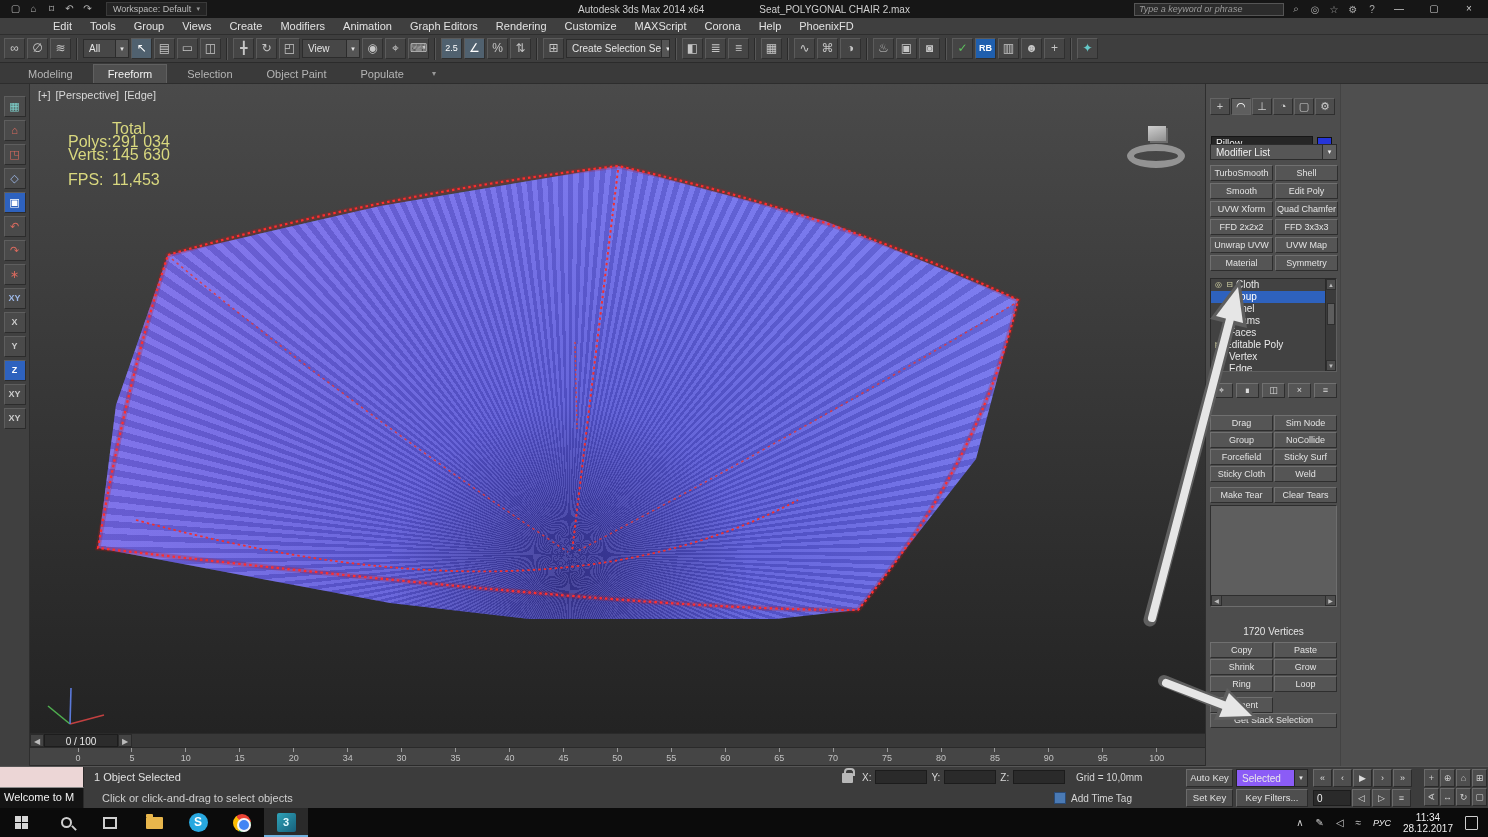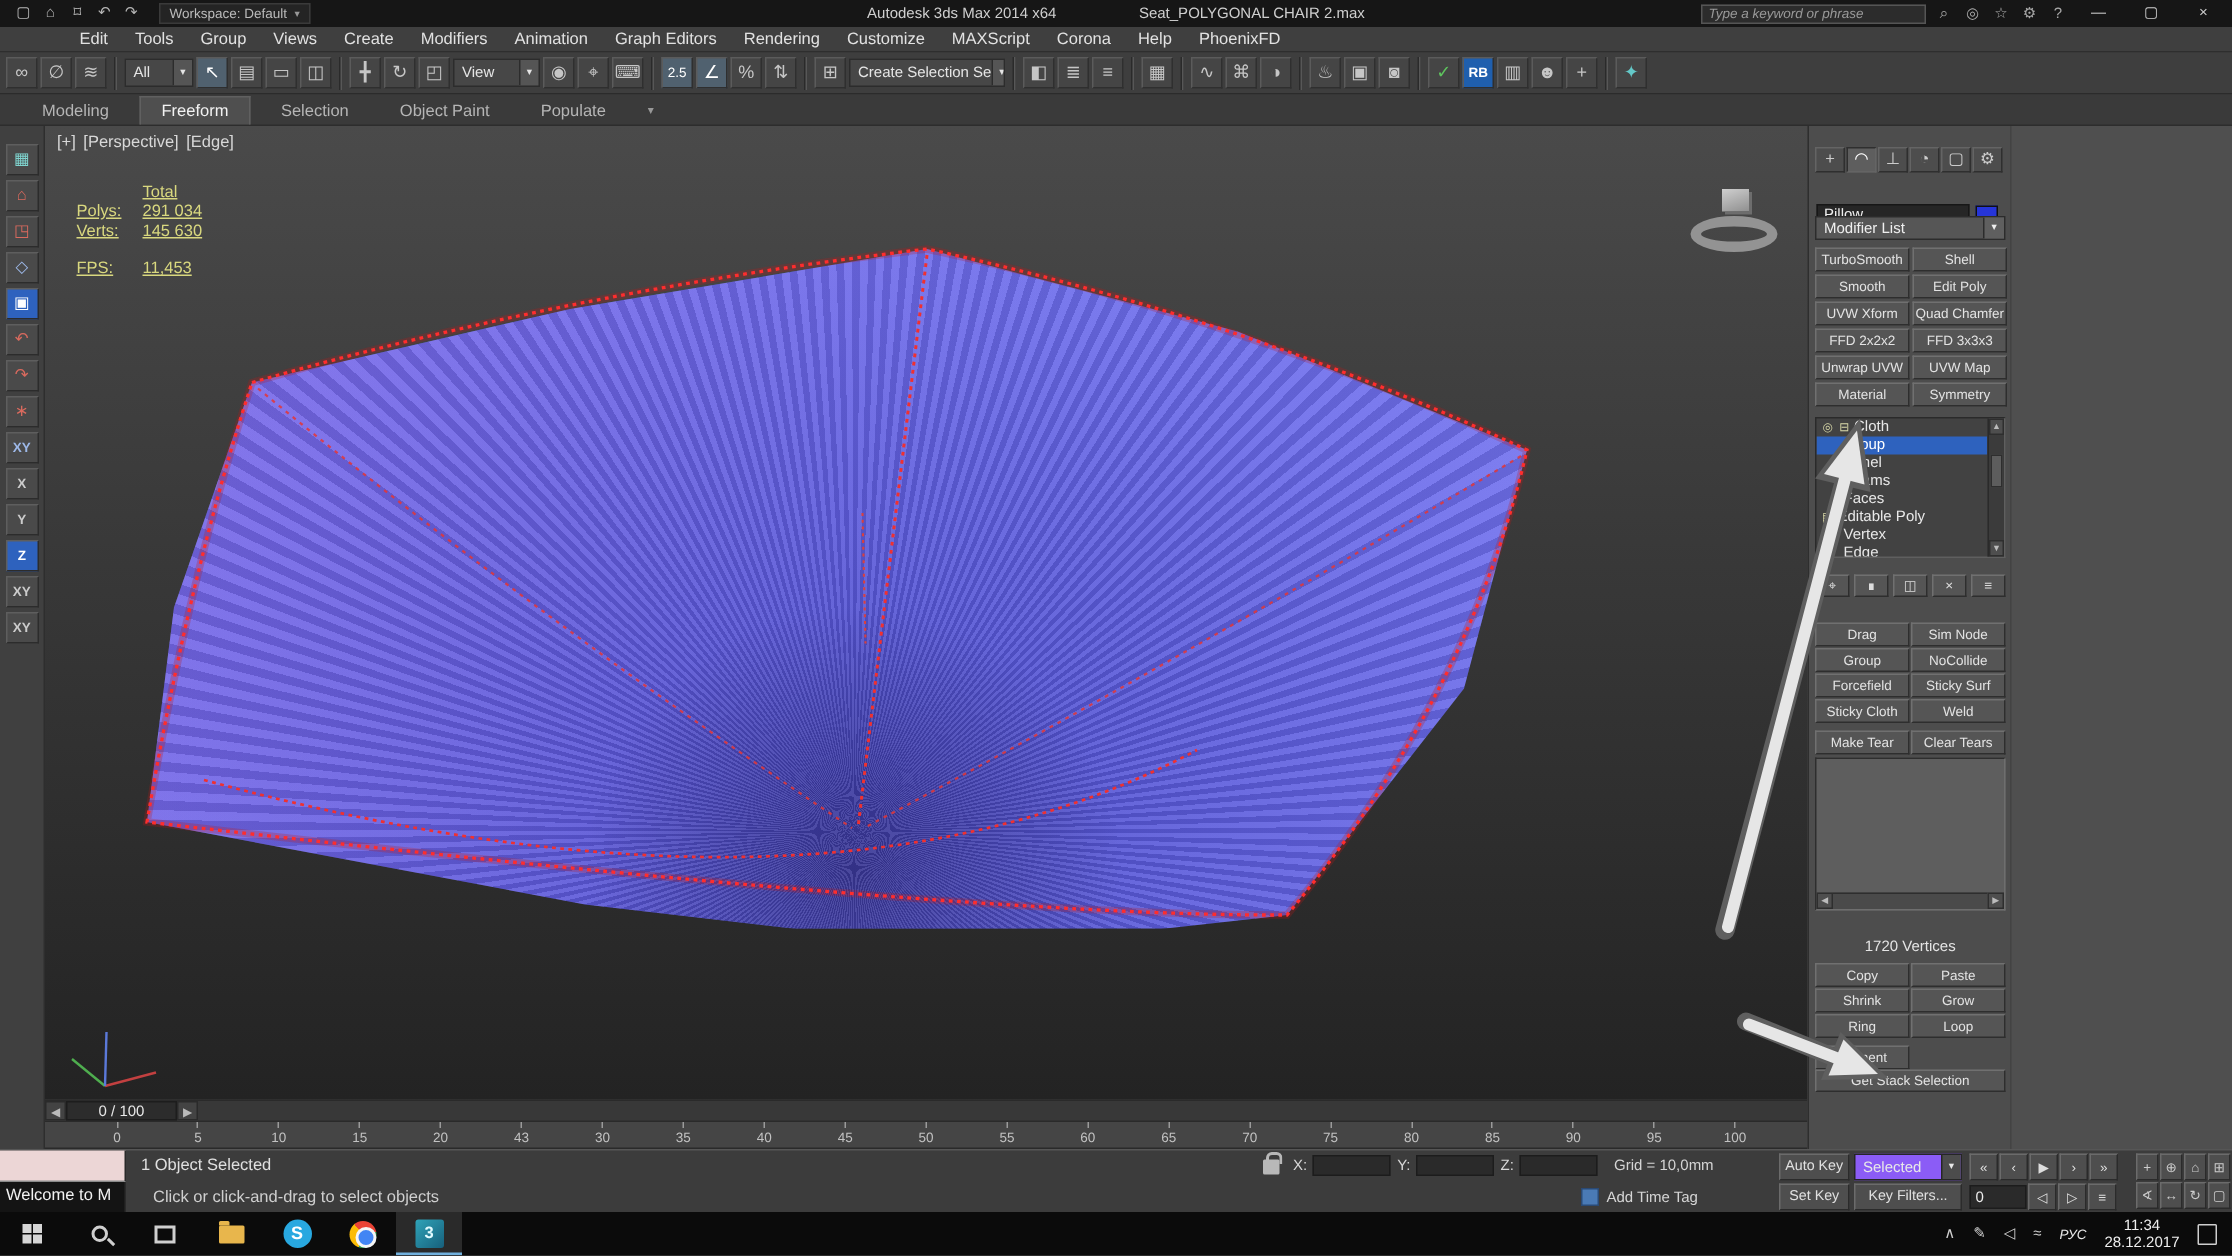--- a/index.html
+++ b/index.html
@@ -46,21 +46,21 @@
 
 #lefttb{left:0;top:84px;width:30px;height:682px;background:#404040;border-right:1px solid #2e2e2e;display:flex;flex-direction:column;align-items:center;padding-top:12px;gap:3px;}
 .lti{width:22px;height:21px;line-height:19px;text-align:center;font-size:11px;background:#4a4a4a;border:1px solid;border-color:#5e5e5e #2c2c2c #2c2c2c #5e5e5e;color:#ccc;}
 .lt-teal{color:#7fd4cf;}.lt-red{color:#d96a5e;}.lt-blue{color:#9db8e8;}
 .lt-sel{background:#2e62be;color:#fff;}
 .lt-txt{font-size:9px;font-weight:bold;}
 
 
 #viewport{left:30px;top:84px;width:1175px;height:649px;background:linear-gradient(#4a4a4a 0%,#3a3a3a 40%,#232323 100%);overflow:hidden;}
 .vplabel{position:absolute;left:8px;top:5px;font-size:11px;color:#d8d8d8;display:flex;gap:5px;z-index:5;}
-.vstats{position:absolute;left:21px;top:38px;color:#d9d87f;font-size:11px;line-height:13px;z-index:5;text-decoration:underline;}
+.vstats{position:absolute;left:38px;top:38px;color:#d9d87f;font-size:16px;line-height:13px;z-index:5;}
 .vsrow{display:flex;}
 .vsl{width:44px;}
 .gap{height:12px;}
 #cloth{position:absolute;left:60px;top:75px;width:940px;height:460px;
 clip-path:polygon(78px 96px,290px 47px,528px 7px,735px 62px,928px 141px,886px 300px,768px 451px,560px 474px,300px 444px,8px 389px,26px 246px);
 background:
  repeating-conic-gradient(from 195deg at 51% 86%, rgba(28,28,130,0.20) 0deg 0.8deg, rgba(150,150,255,0.18) 0.8deg 1.6deg),
  radial-gradient(circle at 51% 92%, rgba(35,30,80,0.55) 0%, rgba(35,30,80,0) 28%),
  linear-gradient(115deg, rgba(150,80,210,0.28) 0%, rgba(150,80,210,0) 55%),
  radial-gradient(ellipse at 51% 80%, #4d4dc0 0%, #6161d8 35%, #7272e8 65%, #8282f2 100%);}
@@ -370,21 +370,21 @@
     <div class="tick">
         <i></i>
         <span>15</span>
       </div>
     <div class="tick">
         <i></i>
         <span>20</span>
       </div>
     <div class="tick">
         <i></i>
-        <span>43</span>
+        <span>34</span>
       </div>
     <div class="tick">
         <i></i>
         <span>30</span>
       </div>
     <div class="tick">
         <i></i>
         <span>35</span>
       </div>
     <div class="tick">

